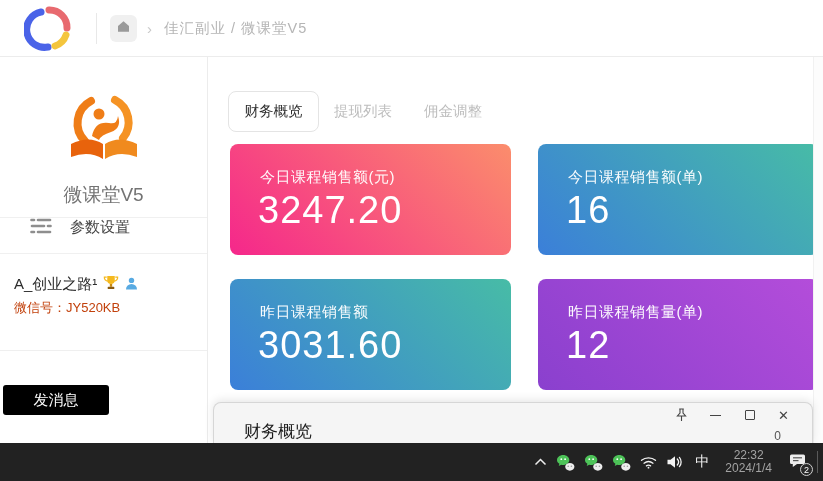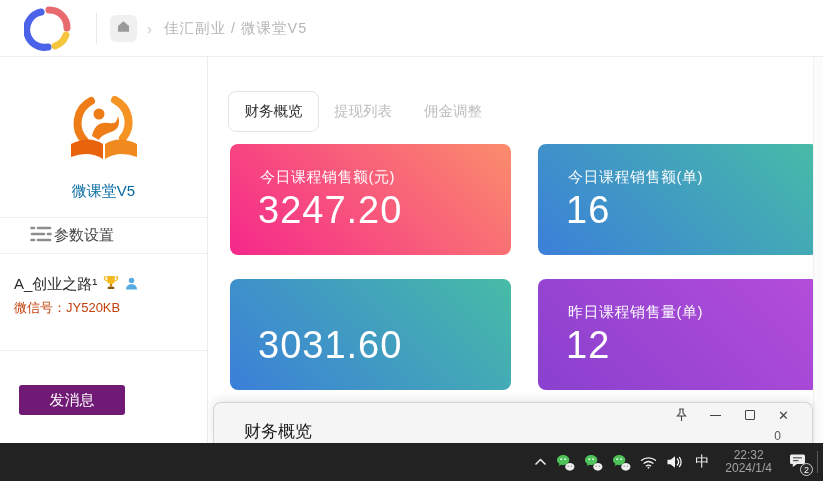--- a/index.html
+++ b/index.html
@@ -10,30 +10,30 @@
   .header { position:absolute; left:0; top:0; width:823px; height:57px; background:#fff; border-bottom:1px solid #ececec; z-index:2; }
   .logo-swirl { position:absolute; left:24px; top:4px; }
   .header-divider { position:absolute; left:96px; top:13px; width:1px; height:31px; background:#e8e8e8; }
   .home-btn { position:absolute; left:110px; top:15px; width:27px; height:27px; background:#f0f0f0; border-radius:6px; display:flex; align-items:center; justify-content:center; cursor:pointer; }
   .crumb-chevron { position:absolute; left:147px; top:0; height:57px; display:flex; align-items:center; color:#c8c8c8; font-size:15px; }
   .breadcrumb { position:absolute; left:164px; top:0; height:57px; display:flex; align-items:center; color:#b5b5b5; font-size:14.5px; letter-spacing:1px; }
 
   
   .sidebar { position:absolute; left:0; top:57px; width:208px; bottom:38px; background:#fff; border-right:1px solid #ececec; z-index:1; }
   .brand-logo { position:absolute; left:62px; top:33px; }
-  .brand-name { position:absolute; left:0; top:125px; width:100%; text-align:center; font-size:15px; color:#0369a1; }
-  .menu-item { position:absolute; left:0; right:0; top:160px; height:37px; border-top:1px solid #f0f0f0; border-bottom:1px solid #f0f0f0; display:flex; align-items:center; padding-left:30px; gap:2px; cursor:pointer; }
+  .brand-name { position:absolute; left:0; top:125px; width:100%; text-align:center; font-size:19px; color:#737373; }
+  .menu-item { position:absolute; left:0; right:0; top:160px; height:37px; border-top:1px solid #f0f0f0; border-bottom:1px solid #f0f0f0; display:flex; padding-left:30px; gap:18px; cursor:pointer; }
   .menu-item span.label { font-size:15px; color:#444; }
   .user-name-row { position:absolute; left:14px; top:218px; display:flex; align-items:center; gap:6px; }
   .user-name { font-size:15px; color:#2b2b2b; }
   .user-meta { position:absolute; left:14px; font-size:13px; color:#c2410c; }
   .user-meta.m1 { top:242px; }
   .user-meta.m2 { top:263px; }
   .user-divider { position:absolute; left:0; right:0; top:293px; height:1px; background:#efefef; }
-  .send-btn { position:absolute; left:3px; top:328px; width:106px; height:30px; background:#701a75; color:#fff; font-size:15px; border:none; border-radius:3px; cursor:pointer;margin-left:16px; }
+  .send-btn { position:absolute; left:3px; top:328px; width:106px; height:30px; background:#000000; color:#fff; font-size:15px; border:none; border-radius:3px; cursor:pointer; }
 
   
   .main { position:absolute; left:209px; top:57px; right:0; bottom:38px; background:#fff; }
   .scroll-gutter { position:absolute; right:0; top:0; width:10px; bottom:0; background:#fcfcfc; border-left:1px solid #f1f1f1; }
   .tab { position:absolute; top:34px; height:41px; display:flex; align-items:center; justify-content:center; font-size:14.5px; cursor:pointer; }
   .tab.active { left:19px; width:91px; background:#fff; border:1px solid #e4e4e4; border-radius:8px; color:#2e2e2e; }
   .tab.t2 { left:124px; width:60px; color:#bdbdbd; }
   .tab.t3 { left:214px; width:60px; color:#bdbdbd; }
   .stat-card { position:absolute; width:281px; height:111px; border-radius:8px; color:#fff; }
   .stat-card .card-label { position:absolute; left:30px; top:24px; font-size:15px; opacity:.96; letter-spacing:.5px; }
@@ -144,20 +144,21 @@
 
     <div class="stat-card c1" style="background: linear-gradient(45deg, rgb(245, 39, 139) 0%, rgb(251, 141, 108) 100%);">
       <div class="card-label">今日课程销售额(元)</div>
       <div class="card-value">3247.20</div>
     </div>
     <div class="stat-card c2" style="background: linear-gradient(45deg, rgb(59, 127, 217) 0%, rgb(71, 188, 166) 100%);">
       <div class="card-label">今日课程销售额(单)</div>
       <div class="card-value">16</div>
     </div>
     <div class="stat-card c3" style="background: linear-gradient(45deg, rgb(59, 127, 217) 0%, rgb(71, 188, 166) 100%);">
+      <div class="card-label">昨日课程销售额</div>
       <div class="card-value">3031.60</div>
     </div>
     <div class="stat-card c4" style="background: linear-gradient(45deg, rgb(138, 64, 206) 0%, rgb(180, 77, 218) 100%);">
       <div class="card-label">昨日课程销售量(单)</div>
       <div class="card-value">12</div>
     </div>
 
     <div class="scroll-gutter"></div>
   </div>
 

